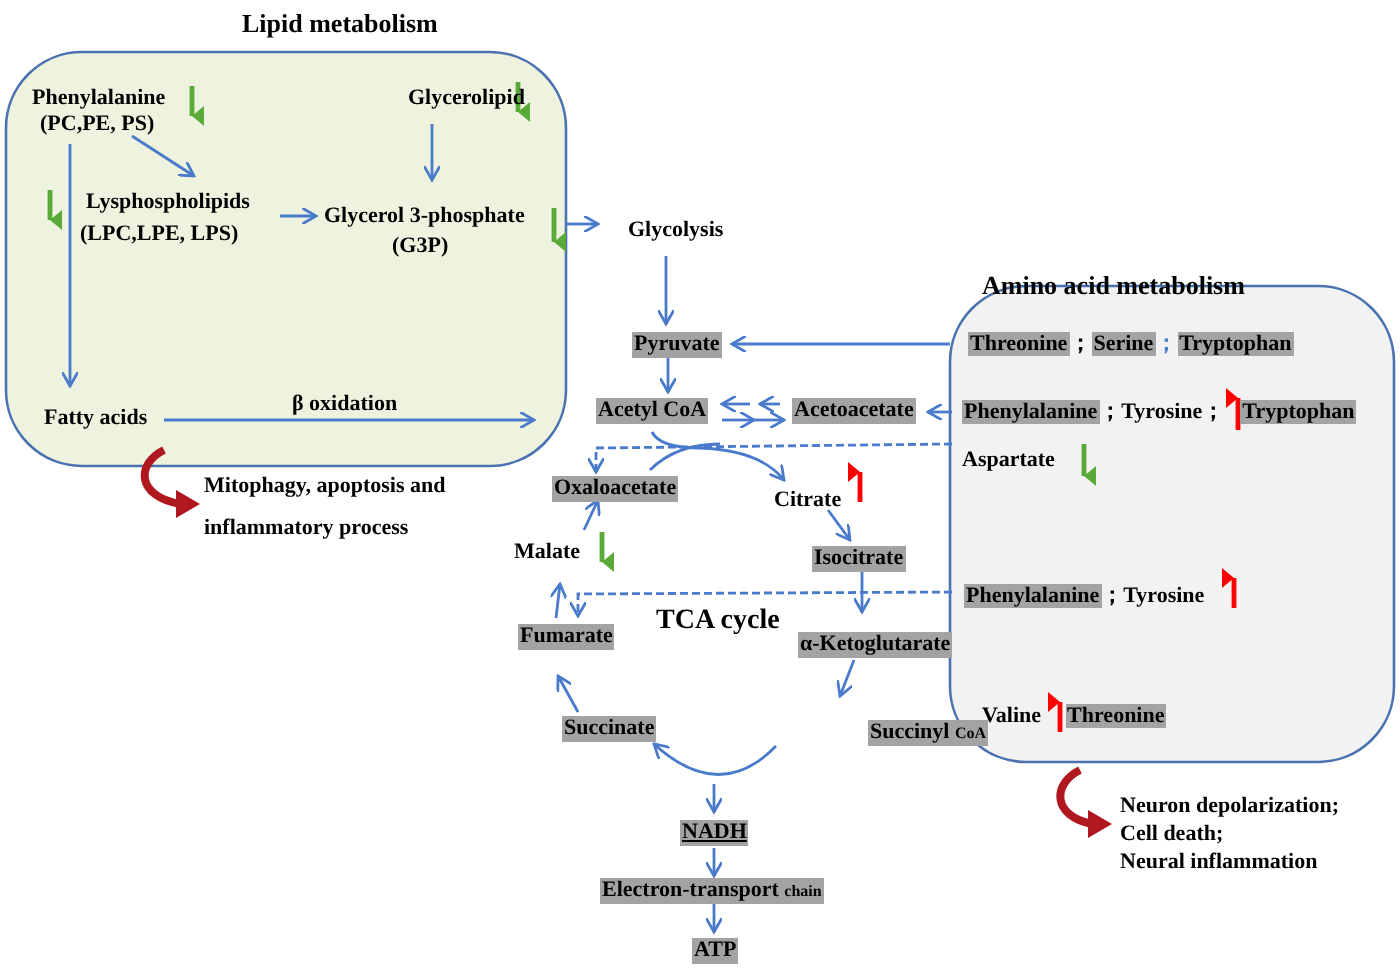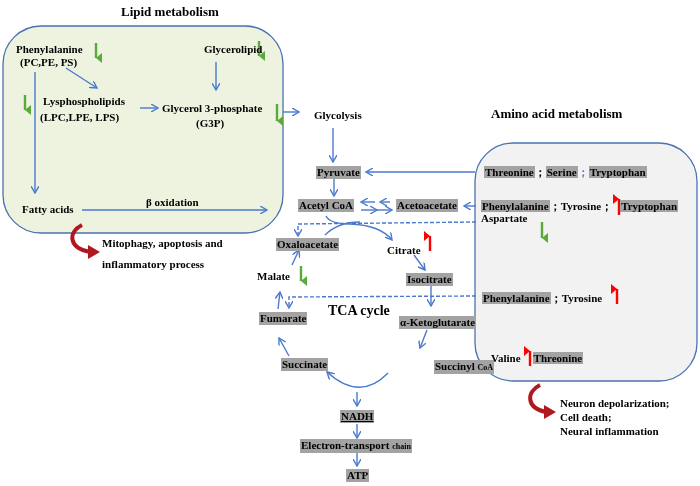--- a/index.html
+++ b/index.html
@@ -134,31 +134,31 @@
 <div class="t" style="left:257px;top:270px;">Malate</div>
 <div class="t" style="left:328px;top:303px;font-size:14px;line-height:16px;">TCA cycle</div>
 <div class="t hl" style="left:259px;top:312px;">Fumarate</div>
 <div class="t hl" style="left:399px;top:316px;">α-Ketoglutarate</div>
 <div class="t hl" style="left:281px;top:358px;">Succinate</div>
 <div class="t hl" style="left:394px;top:360px;margin-left:40px;"><span>Succinyl</span> <span class="small">CoA</span></div>
 <div class="t hl" style="left:340px;top:410px;text-decoration:underline;">NADH</div>
 <div class="t hl" style="left:300px;top:439px;"><span>Electron-transport</span> <span class="small">chain</span></div>
 <div class="t hl" style="left:346px;top:469px;">ATP</div>
 
-<div class="t title" style="left:491px;top:107px;">Amino acid metabolism</div>
+<div class="t title" style="left:491px;top:136px;">Amino acid metabolism</div>
 
 <div class="t" style="left:484px;top:166px;">
   <span class="hl">Threonine</span><span>；</span><span class="hl">Serine</span><span style="color:#4a7acc">；</span><span class="hl">Tryptophan</span>
 </div>
 
 <div class="t" style="left:481px;top:200px;">
   <span class="hl">Phenylalanine</span><span>；</span><span>Tyrosine</span><span>；</span><span style="display:inline-block;width:8px;"></span><span class="hl">Tryptophan</span>
 </div>
 
-<div class="t" style="left:481px;top:212px;">Aspartate</div>
+<div class="t" style="left:481px;top:224px;">Aspartate</div>
 
 <div class="t" style="left:482px;top:292px;">
   <span class="hl">Phenylalanine</span><span>；</span><span>Tyrosine</span>
 </div>
 
 <div class="t" style="left:491px;top:352px;">
   <span>Valine</span><span style="display:inline-block;width:12px;"></span><span class="hl">Threonine</span>
 </div>
 
 <div class="t" style="left:560px;top:397px;">Neuron  depolarization;</div>

